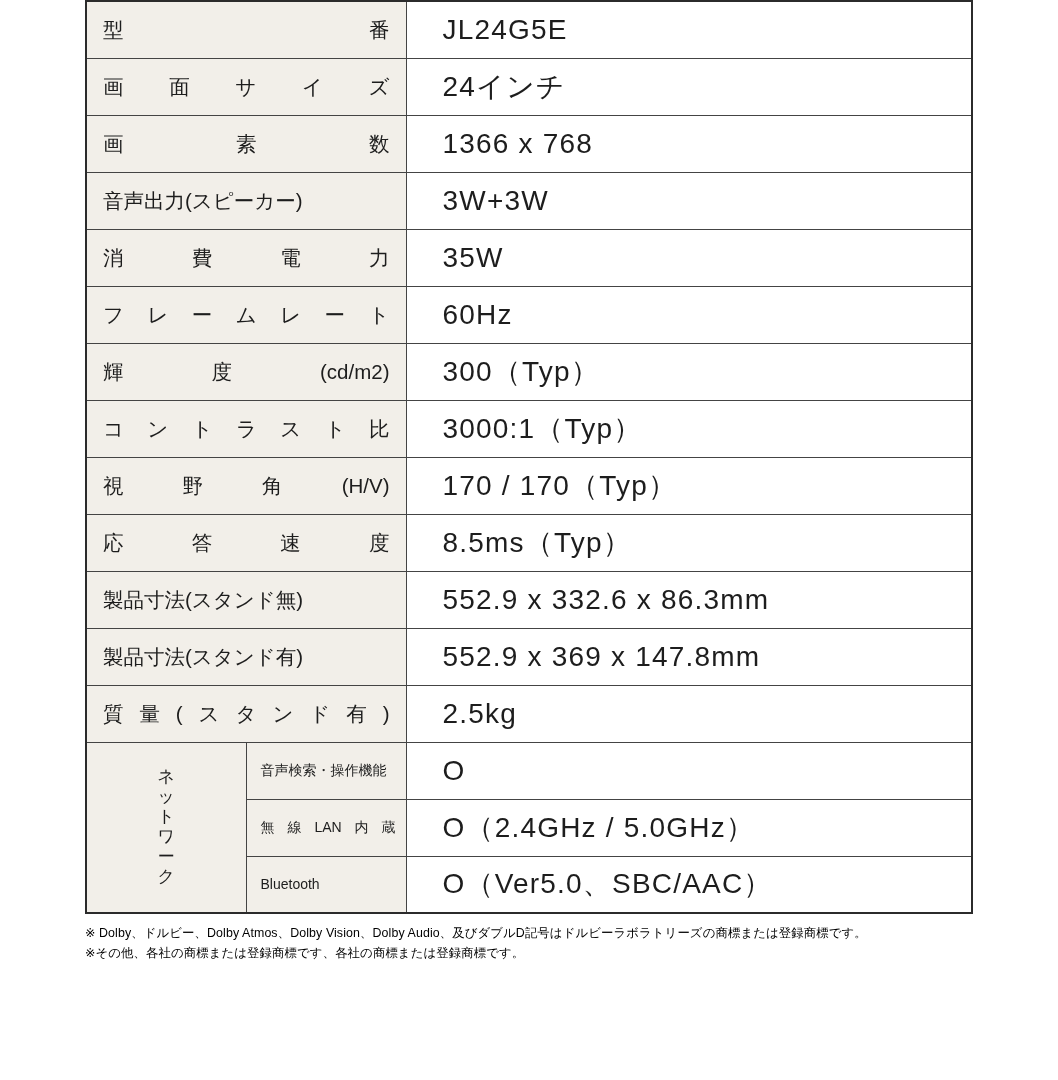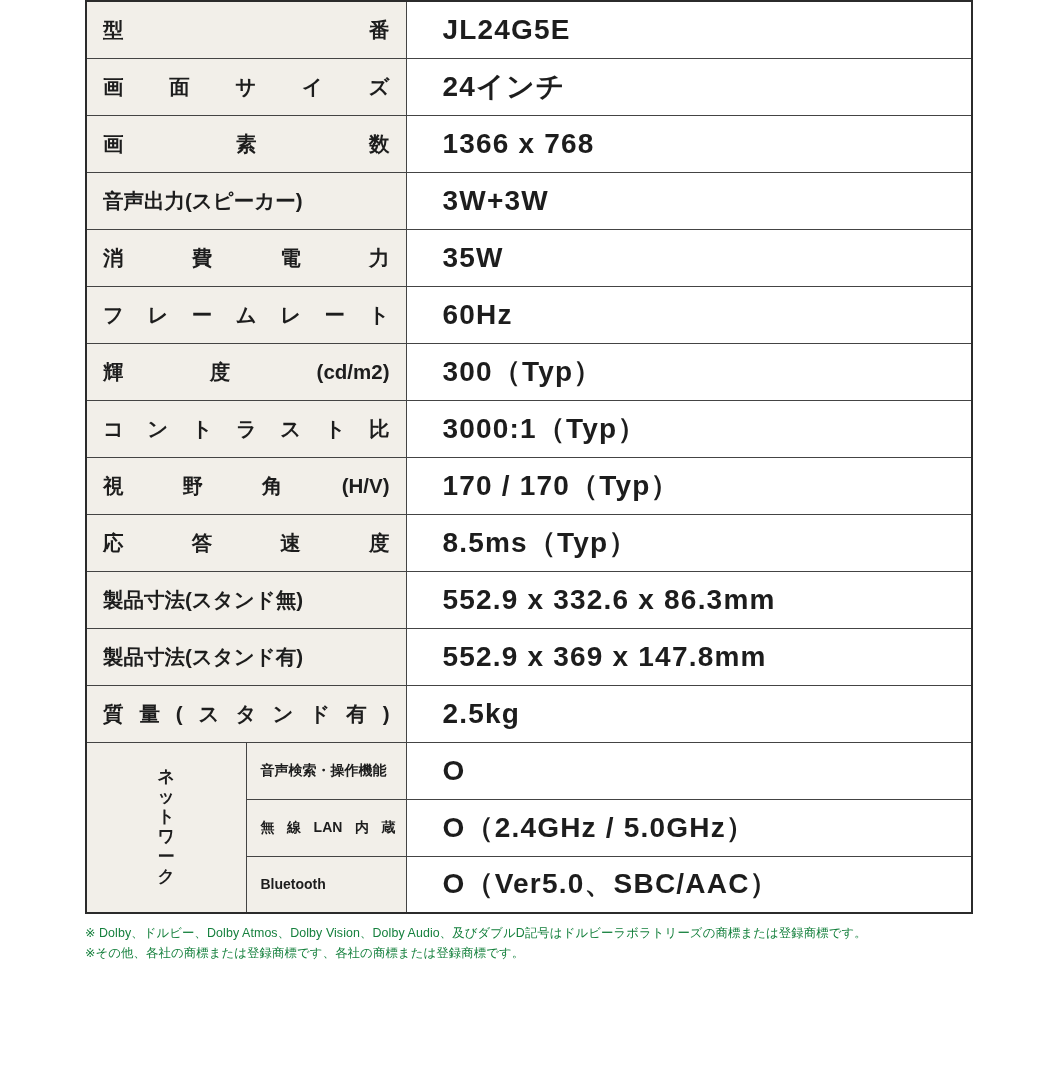--- a/index.html
+++ b/index.html
@@ -33,21 +33,20 @@
   .spec-table-wrap {
     margin: 0 auto;
     width: 888px;
   }
   table.spec-table {
     width: 888px;
     border-collapse: collapse;
     table-layout: fixed;
     border: 2px solid #2b2b2b;
     background: #bef264;
-    font-weight: bold;
   }
   table.spec-table td {
     border: 1px solid #444444;
     height: 57px;
     vertical-align: middle;
     box-sizing: border-box;
   }
   td.label-cell {
     width: 320px;
     background: #f2efe9;
@@ -96,21 +95,21 @@
   }
   td.sub-label-cell.nospread {
     text-align: left;
     text-align-last: left;
   }
   .footnotes {
     width: 888px;
     margin: 9px auto 6px auto;
     font-size: 12.4px;
     line-height: 1.62;
-    color: #15803d;
+    color: #000000;
     letter-spacing: 0.1px;
   }
   .footnotes div {
     white-space: nowrap;
   }
 </style>
 </head>
 <body>
 
 <div class="page">

